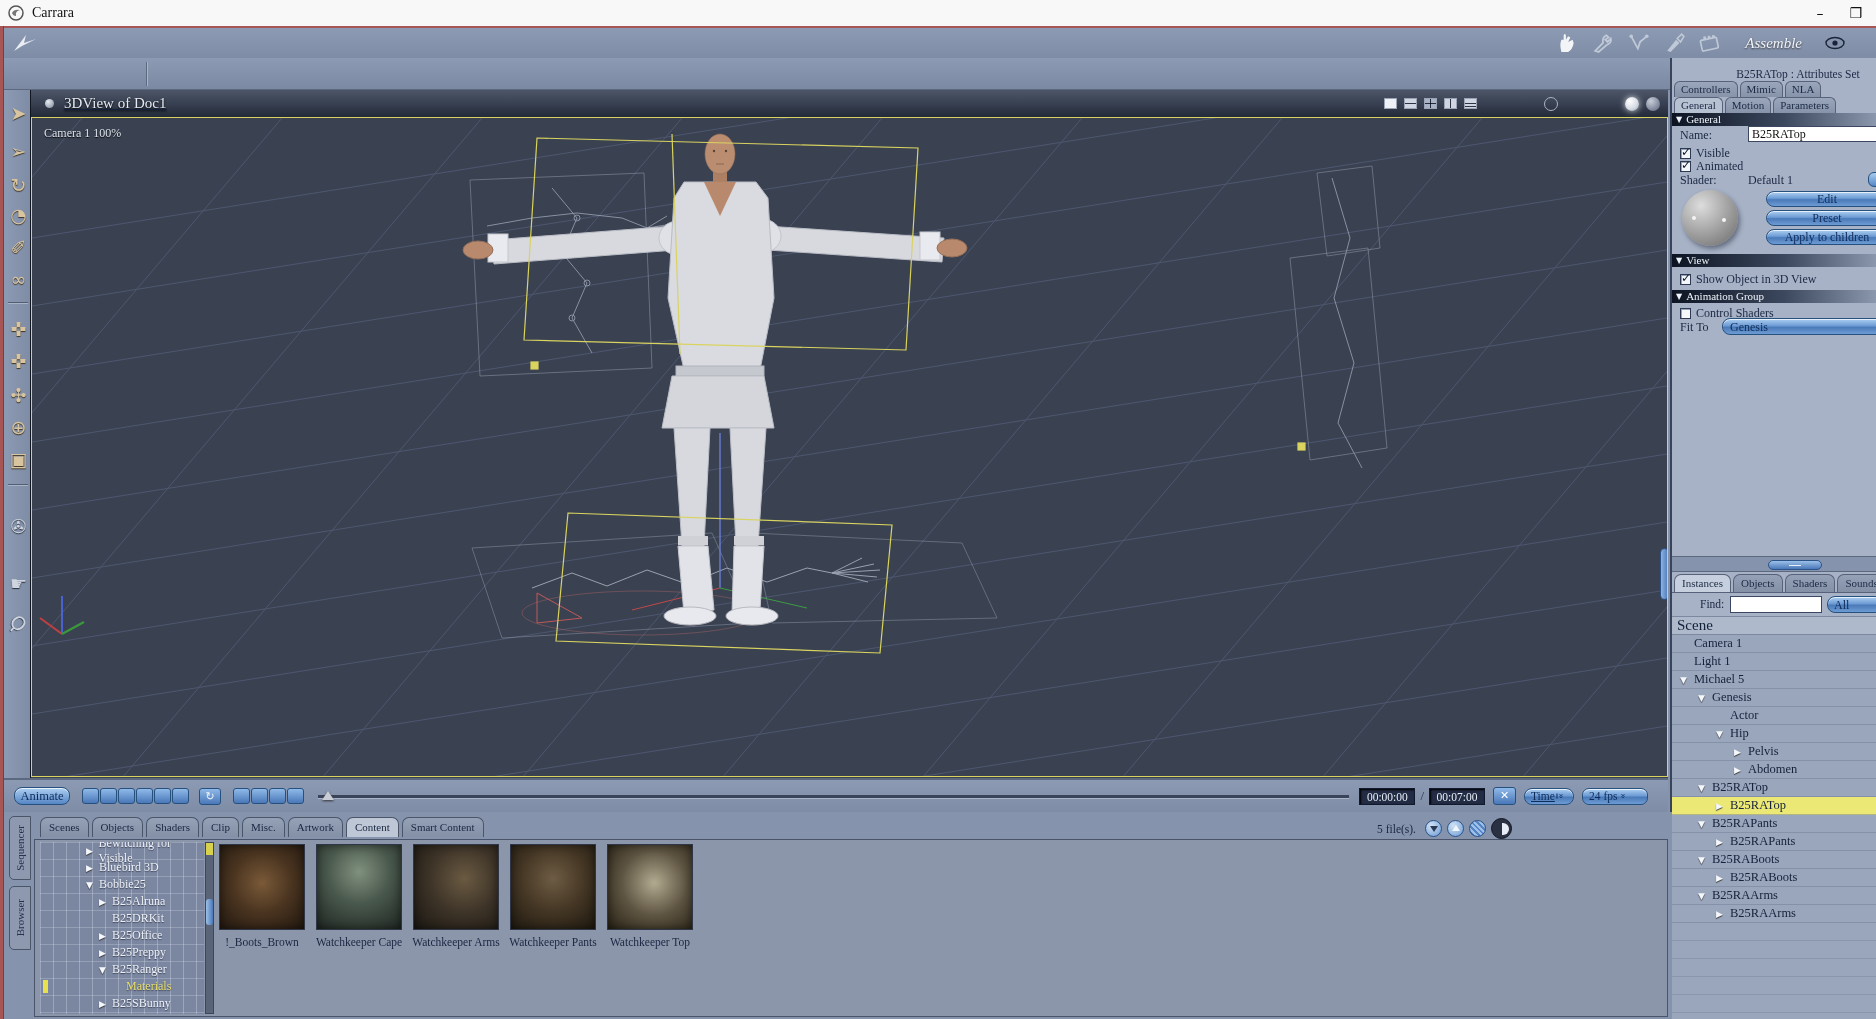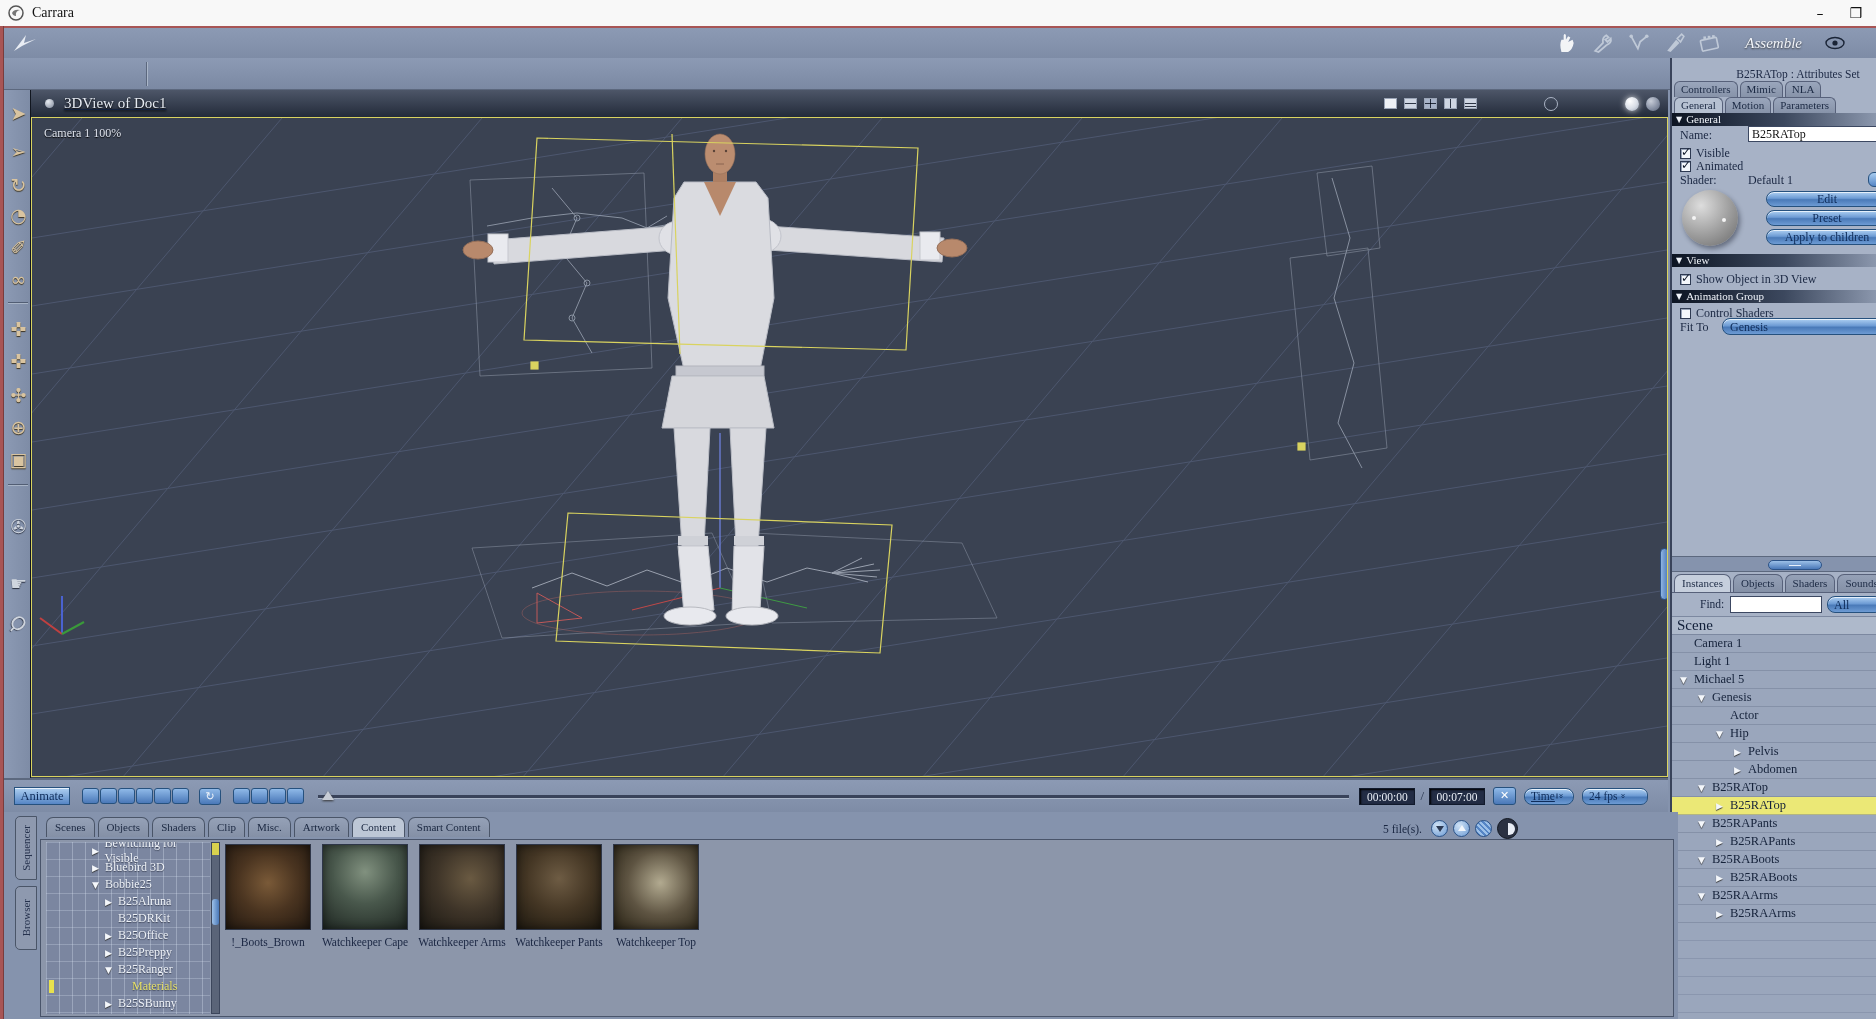--- a/index.html
+++ b/index.html
@@ -111,36 +111,36 @@
   .itree .dep1 { padding-left:26px; }
   .itree .dep2 { padding-left:44px; }
   .itree .dep3 { padding-left:62px; }
   .arw { width:14px; font-size:9px; color:#f4f7fb; text-shadow:0 1px 1px #333; font-family:"DejaVu Sans",sans-serif; }
   .arw::before { content:""; }
   .arw.a-down::before { content:"▼"; }
   .arw.a-right::before { content:"▶"; }
 
   
   .timeline { position:absolute; left:0; top:778px; width:1668px; height:34px; background:linear-gradient(180deg,#8c9ab4,#7e8ca6); border-top:2px solid #5c687e; display:flex; align-items:center; }
-  .animate-btn { margin-left:14px; width:56px; height:18px; font-size:12.5px; text-align:center; line-height:17px; color:#0e2c5a; border-radius:0; border:1px solid #26517e; background:linear-gradient(180deg,#aed0f2,#5585c5); box-shadow:inset 0 1px 0 rgba(255,255,255,.7); }
+  .animate-btn { margin-left:14px; width:56px; height:18px; font-size:12.5px; text-align:center; line-height:17px; color:#0e2c5a; border-radius:8px; border:1px solid #26517e; background:linear-gradient(180deg,#aed0f2,#5585c5); box-shadow:inset 0 1px 0 rgba(255,255,255,.7); }
   .tbgroup { display:flex; gap:1px; margin-left:12px; }
   .tbtn { width:17px; height:16px; font-size:7px; color:#eef3fa; text-align:center; line-height:15px; border-radius:3px; border:1px solid #26517e; background:linear-gradient(180deg,#8fb9e8,#4a78b8); font-family:"DejaVu Sans",sans-serif; }
   .loop-btn { margin-left:10px; width:22px; height:17px; font-size:11px; color:#eef3fa; text-align:center; line-height:15px; border-radius:3px; border:1px solid #26517e; background:linear-gradient(180deg,#8fb9e8,#4a78b8); font-family:"DejaVu Sans",sans-serif; }
   .scrub { position:relative; flex:1; height:8px; margin:0 10px 0 14px; }
   .scrub .track { position:absolute; left:0; right:0; top:3px; height:3px; background:#39435a; box-shadow:0 1px 0 #aab6c8; }
   .scrub .thumb { position:absolute; left:4px; top:-1px; width:0; height:0; border-left:6px solid transparent; border-right:6px solid transparent; border-bottom:9px solid #c8cdd6; filter:drop-shadow(0 1px 1px #333); }
   .tfield { width:56px; height:17px; background:#222c44; border:1px solid #111a2c; box-shadow:inset 1px 1px 2px #000; color:#e8edf5; font-size:11.5px; text-align:center; line-height:16px; }
   .tslash { margin:0 5px; color:#27344e; font-size:13px; }
   .xbtn { margin:0 8px; width:23px; height:18px; font-size:11px; color:#fff; text-align:center; line-height:16px; border-radius:3px; border:1px solid #26517e; background:linear-gradient(180deg,#8fb9e8,#4a78b8); font-family:"DejaVu Sans",sans-serif; }
   .tl-dd { height:17px; font-size:11.5px; line-height:16px; padding:0 4px 0 6px; display:flex; align-items:center; gap:4px; margin-right:8px; }
   .tl-dd .chev { display:inline-block; transform:rotate(90deg); font-size:10px; color:#0e2c5a; }
   .tl-dd.w1 { width:50px;text-decoration:underline; } .tl-dd.w2 { width:66px; margin-right:20px;border-radius:7px; }
 
   
-  .browser { position:absolute; left:10px; top:812px; width:1668px; height:207px; background:#8593ad; }
+  .browser { position:absolute; left:4px; top:812px; width:1668px; height:207px; background:#8593ad; }
   .sidetabs { position:absolute; left:5px; top:4px; width:24px; }
   .sidetab { width:22px; height:64px; margin-bottom:6px; border:1px solid #4a5568; border-radius:5px 0 0 5px; background:#8e99af; display:flex; align-items:center; justify-content:center; }
   .sidetab span { writing-mode:vertical-rl; transform:rotate(180deg); font-size:11px; color:#26324e; }
   .btabs { position:absolute; left:36px; top:5px; display:flex; }
   .btab { height:20px; font-size:11px; color:#1a2740; padding:3px 8px 0 8px; border:1px solid #4a5568; border-bottom:none; border-radius:7px 7px 0 0; background:linear-gradient(180deg,#95a1b7,#8490a6); margin-right:3px; white-space:nowrap; }
   .btab.sel { background:#bdc7d6; }
   .filesinfo { position:absolute; right:160px; top:6px; display:flex; align-items:center; gap:5px; }
   .files-label { font-size:11.5px; color:#1a2742; margin-right:4px; }
   .circ { width:17px; height:17px; border-radius:50%; border:1px solid #2c5388; background:radial-gradient(circle at 35% 30%,#cfe2f5,#6d9bd4); position:relative; }
   .circ::before { content:""; position:absolute; left:4px; top:5px; border-left:4px solid transparent; border-right:4px solid transparent; }

